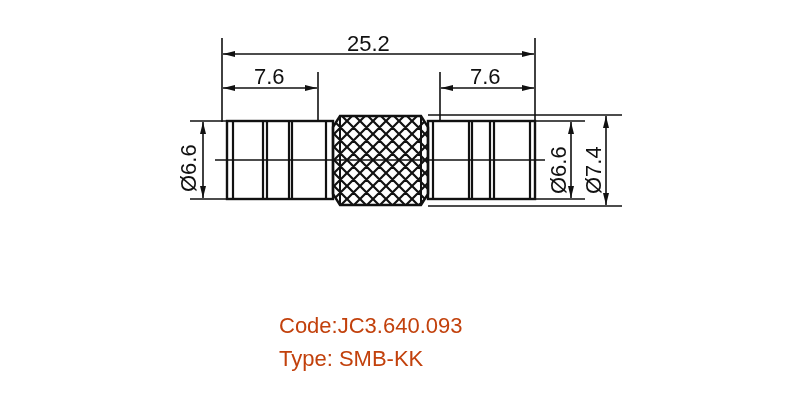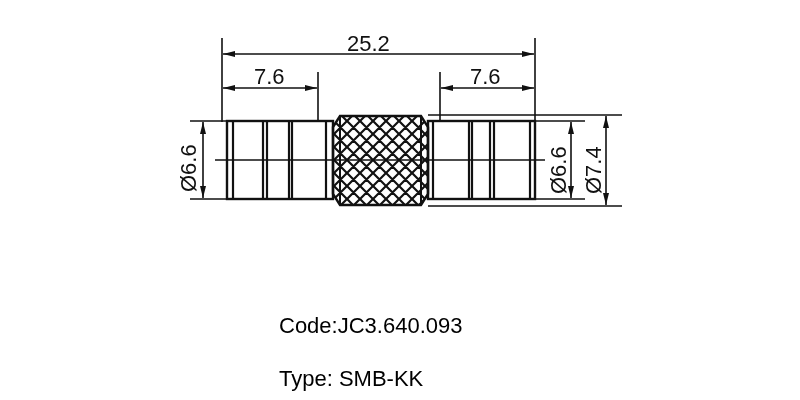--- a/index.html
+++ b/index.html
@@ -1,21 +1,21 @@
 <!DOCTYPE html>
 <html><head>
 <meta charset="utf-8">
 <style>
   html, body { margin: 0; padding: 0; background: #ffffff; }
   body { width: 800px; height: 400px; position: relative; overflow: hidden; font-family: "Liberation Sans", sans-serif; }
   #drawing { position: absolute; left: 0; top: 0; width: 800px; height: 400px; }
   .dimtext { font-family: "Liberation Sans", sans-serif; font-size: 22px; fill: #111; }
-  .caption { position: absolute; left: 279px; font-family: "Liberation Sans", sans-serif; font-size: 22px; color: #000000; line-height: 1; text-align: right; }
+  .caption { position: absolute; left: 279px; font-family: "Liberation Sans", sans-serif; font-size: 22px; color: #c2410c; line-height: 1; text-align: right; }
   #code { top: 315px; }
-  #type { top: 368px; }
+  #type { top: 348px; }
 </style>
 </head>
 <body>
 
 <svg id="drawing" viewBox="0 0 800 400" xmlns="http://www.w3.org/2000/svg">
   <defs>
     <marker id="arr" viewBox="0 0 12 6" refX="12" refY="3" markerWidth="12" markerHeight="6" orient="auto-start-reverse" markerUnits="userSpaceOnUse">
       <path d="M0,0 L12,3 L0,6 z" fill="#111"></path>
     </marker>
     <pattern id="knurl" width="13" height="13" patternUnits="userSpaceOnUse" x="334" y="121">

